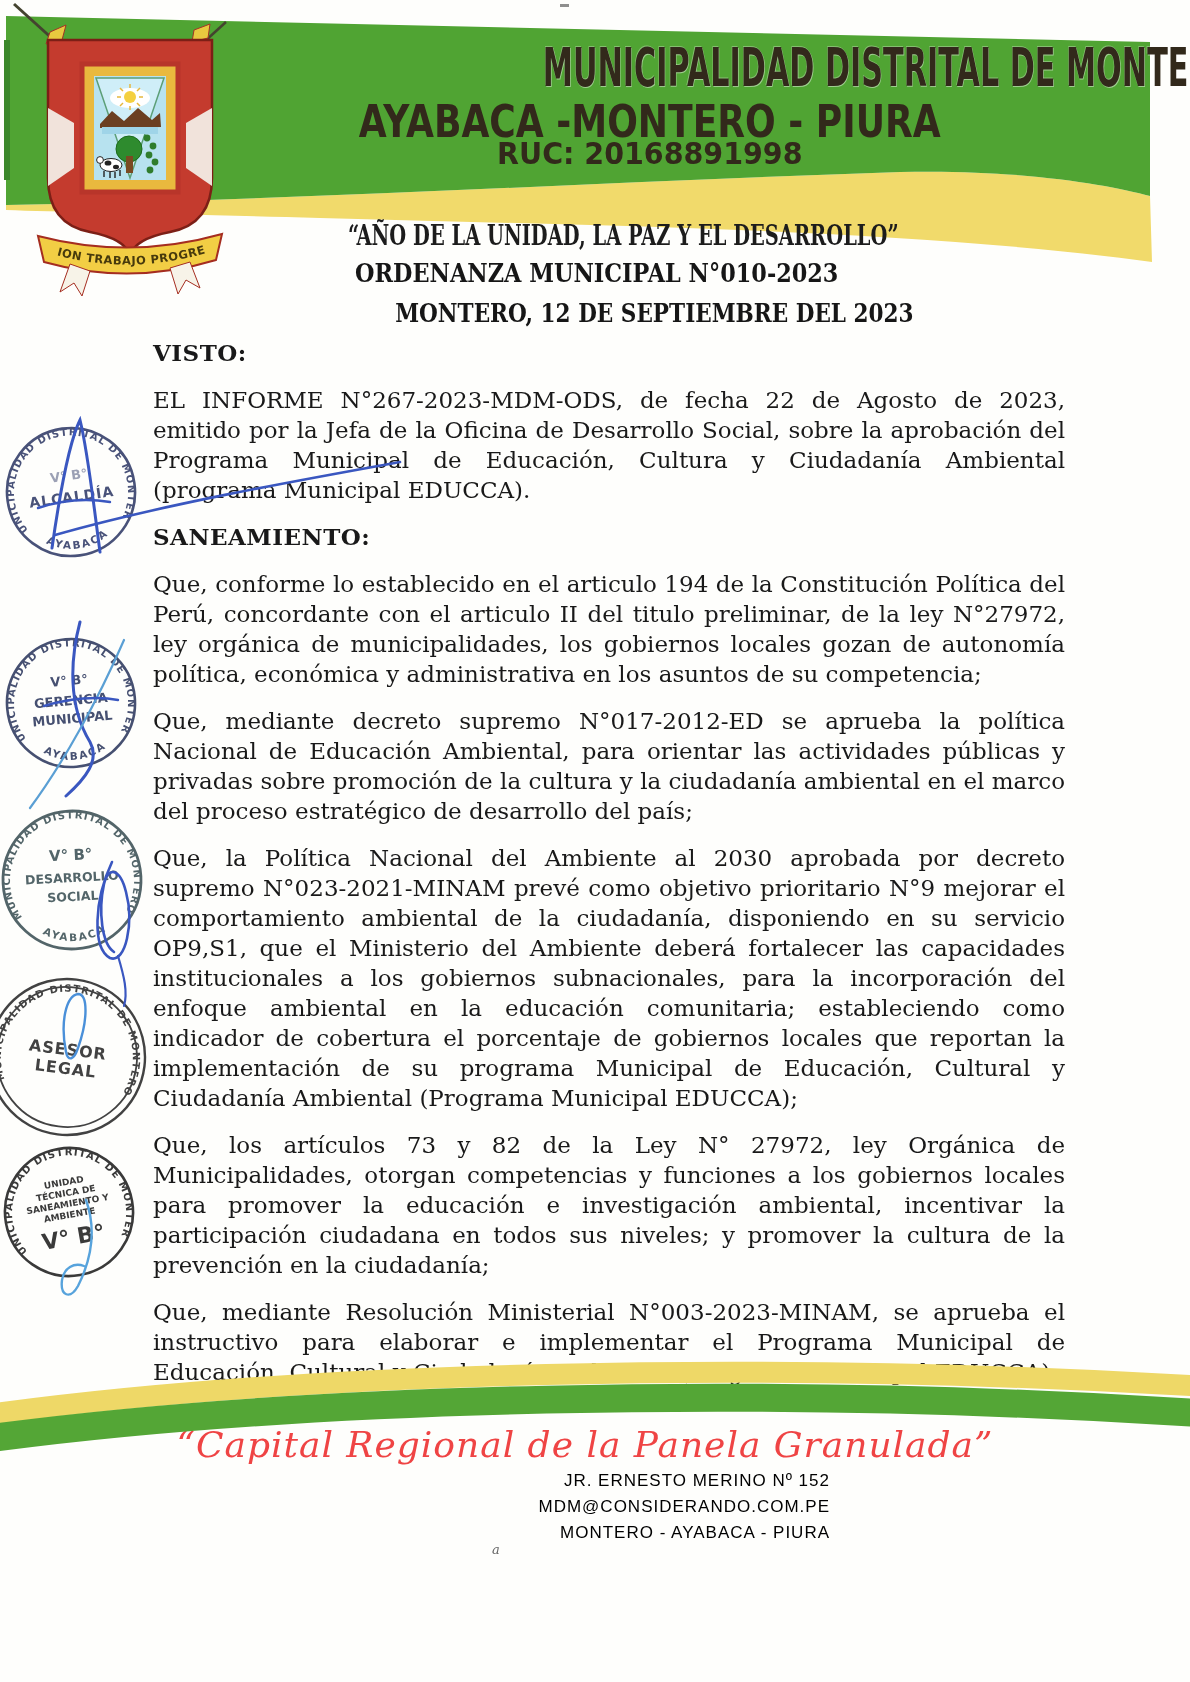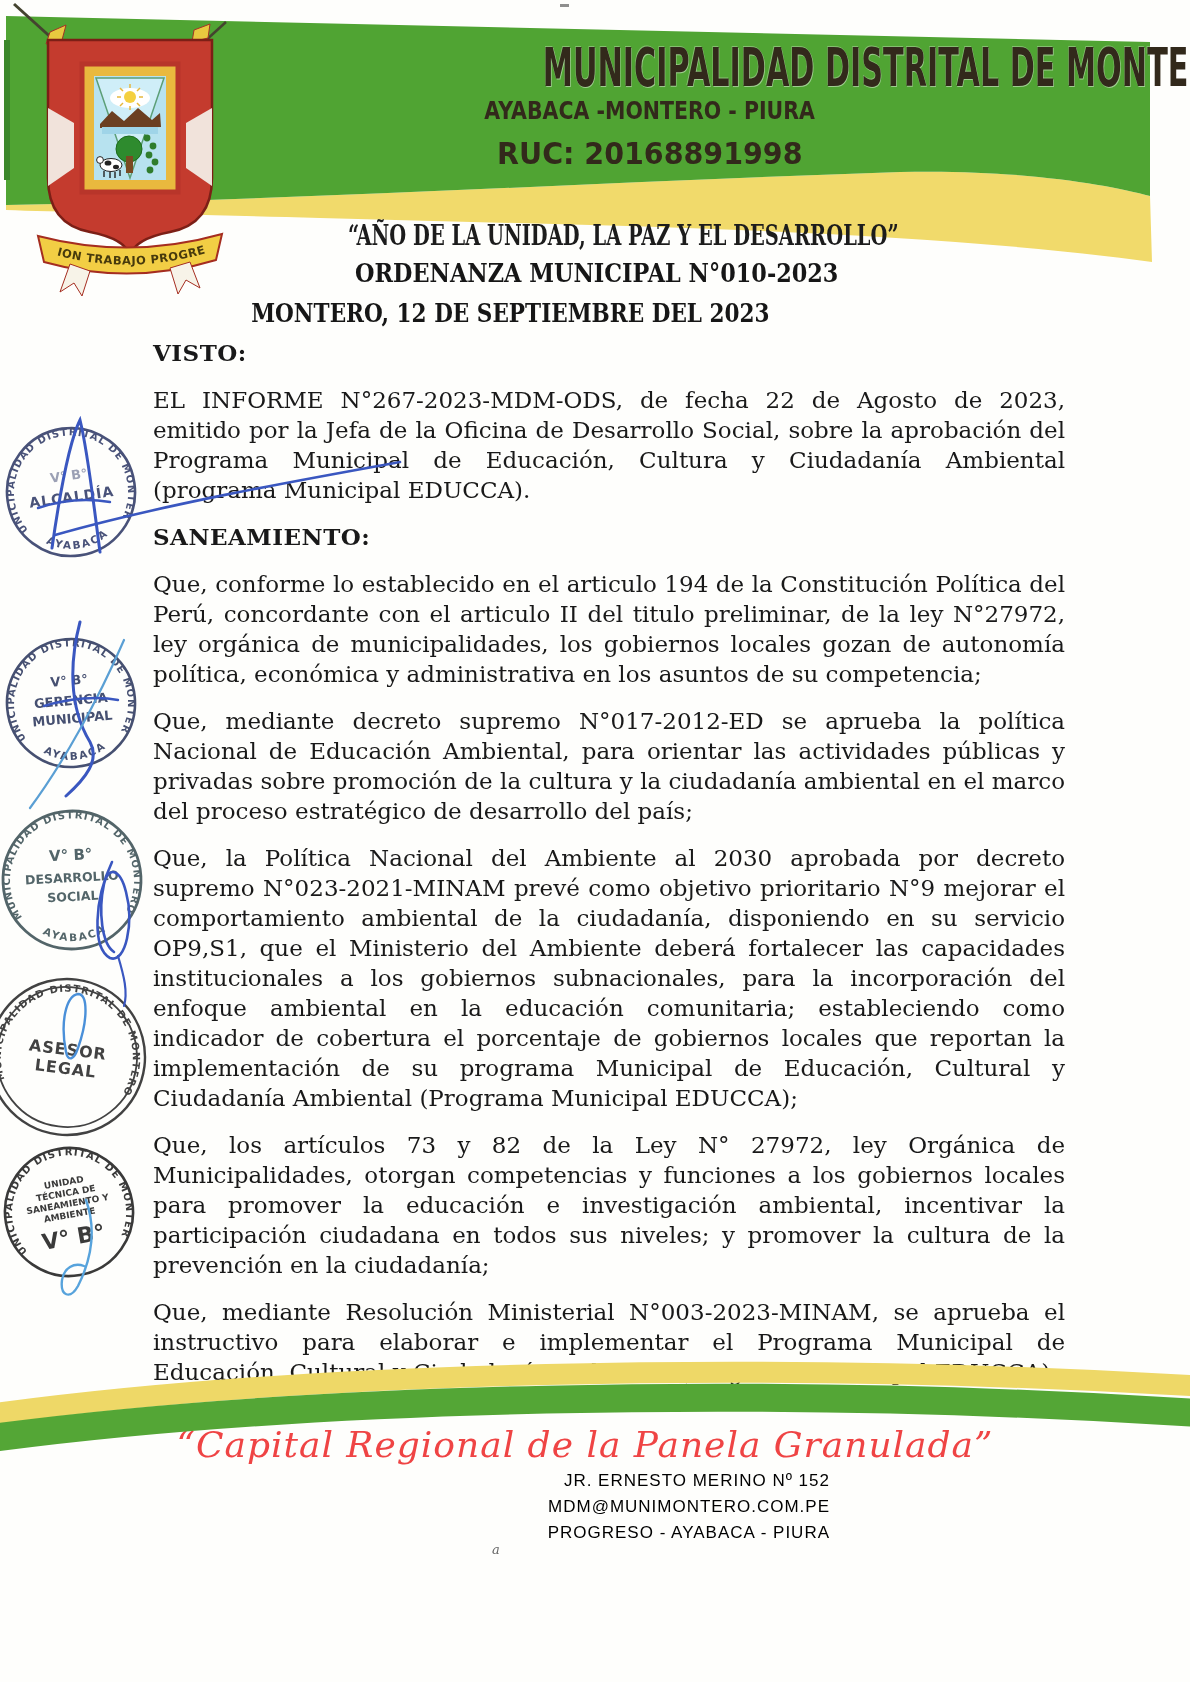--- a/index.html
+++ b/index.html
@@ -11,27 +11,27 @@
   .sqz{display:inline-block;transform:scaleX(var(--sx,1));transform-origin:center;white-space:nowrap;}
   .sqz.oleft{transform-origin:left center;}
   .sqz.oright{transform-origin:right center;}
 
   
   .hband{left:0;top:0;width:1190px;height:300px;z-index:1;}
   .htext{left:270px;top:0;width:760px;text-align:center;z-index:6;color:#32291b;
          font-family:"DejaVu Sans","Liberation Sans",sans-serif;font-weight:bold;}
   .h-title{position:absolute;left:0;top:36px;width:760px;font-size:54px;letter-spacing:0;
            text-shadow:1px 1px 0 rgba(255,255,255,.45),-1px -1px 0 rgba(255,255,255,.3);}
-  .h-sub{position:absolute;left:0;top:96px;width:760px;font-size:25px;text-decoration:underline;}
+  .h-sub{position:absolute;left:0;top:96px;width:760px;font-size:44px;text-decoration:underline;}
   .h-ruc{position:absolute;left:0;top:136px;width:760px;font-size:30px;}
   .coat{left:30px;top:28px;z-index:5;}
 
   .quote{left:348px;top:220px;z-index:7;font-size:27px;font-weight:bold;color:#1c1c1c;}
   .ordn{left:355px;top:258px;z-index:7;font-size:26px;font-weight:bold;color:#161616;}
-  .dateline{left:145px;top:298px;width:912px;text-align:left;z-index:7;font-size:26px;font-weight:bold;color:#161616;}
+  .dateline{left:145px;top:298px;width:912px;text-align:center;z-index:7;font-size:26px;font-weight:bold;color:#161616;}
 
   
   .body{left:145px;top:338px;width:912px;z-index:10;font-size:23px;line-height:30px;text-align:justify;margin-left:8px;}
   .heading{font-weight:bold;margin:0 0 17px;letter-spacing:.5px;}
   .para{margin:0 0 17px;}
 
   
   .stamp{position:absolute;z-index:20;opacity:.9;}
   .stamp circle{fill:none;stroke:var(--ink);}
   .stamp text{fill:var(--ink);font-family:"DejaVu Sans","Liberation Sans",sans-serif;}
@@ -210,18 +210,18 @@
       <path d="M 112,862 C 94,900 92,948 110,958 C 126,964 134,922 126,892 C 120,868 108,866 104,884 C 98,912 102,944 114,952" stroke="#3a57c0" stroke-width="2.6"></path>
       <path d="M 118,956 C 124,976 128,992 124,1006" stroke="#3a57c0" stroke-width="2.2"></path>
       <path d="M 66,1052 C 60,1022 66,996 78,994 C 88,994 88,1020 78,1048 C 74,1060 68,1062 66,1052" stroke="#4a90d9" stroke-width="2.4"></path>
       <path d="M 86,1200 C 96,1228 92,1258 78,1286 C 70,1300 60,1296 62,1280 C 64,1268 74,1262 84,1266" stroke="#57a3dc" stroke-width="2.4"></path>
     </g>
   </svg>
 
   <div class="abs slogan">“Capital Regional de la Panela Granulada”</div>
   <div class="abs addr">
     <div>JR. ERNESTO MERINO Nº 152</div>
-    <div>MDM@MUNIMONTERO.COM.PE</div>
-    <div>PROGRESO - AYABACA - PIURA</div>
+    <div>MDM@CONSIDERANDO.COM.PE</div>
+    <div>MONTERO - AYABACA - PIURA</div>
   </div>
   <div class="abs mark">a</div>
 
 </div>
 
 </body></html>

